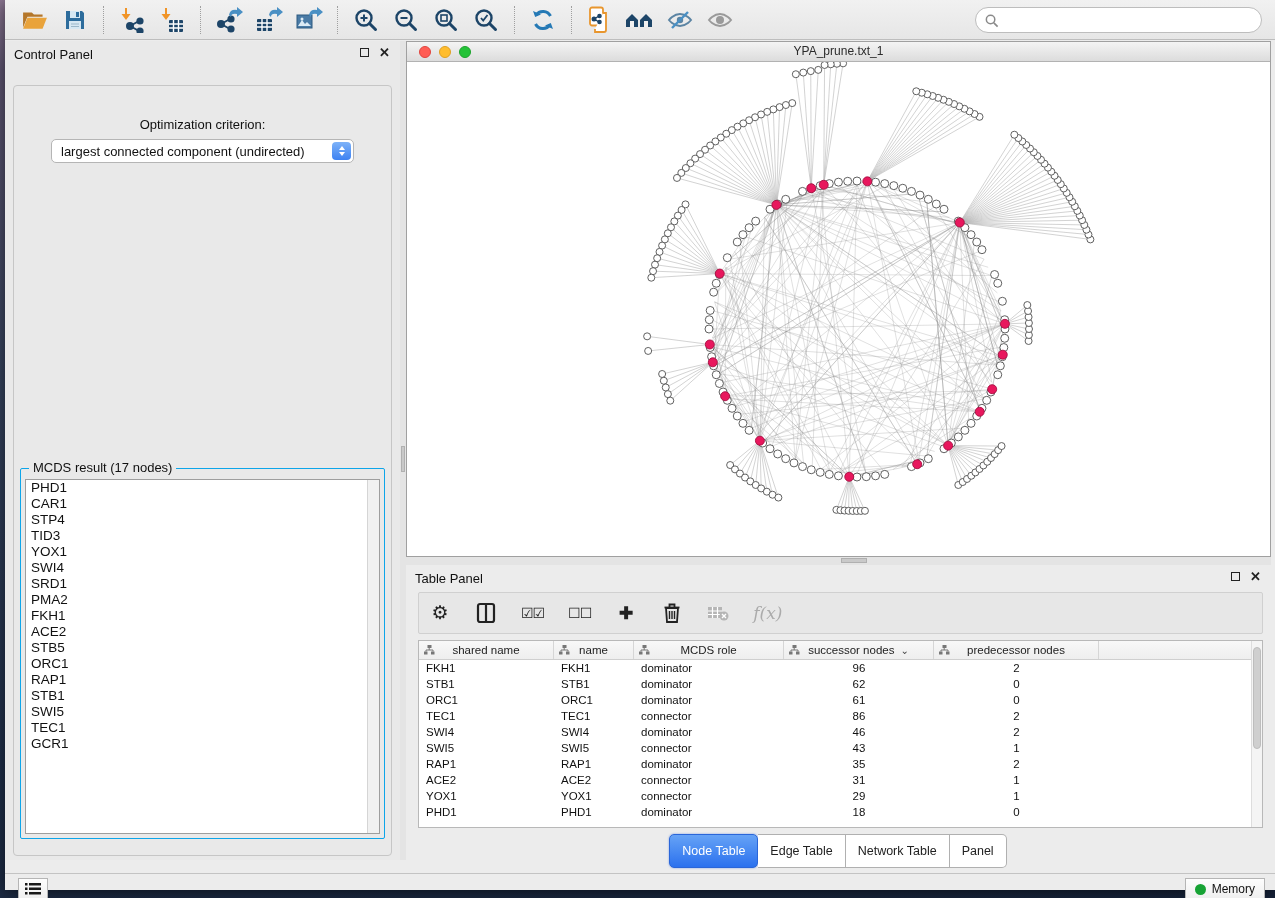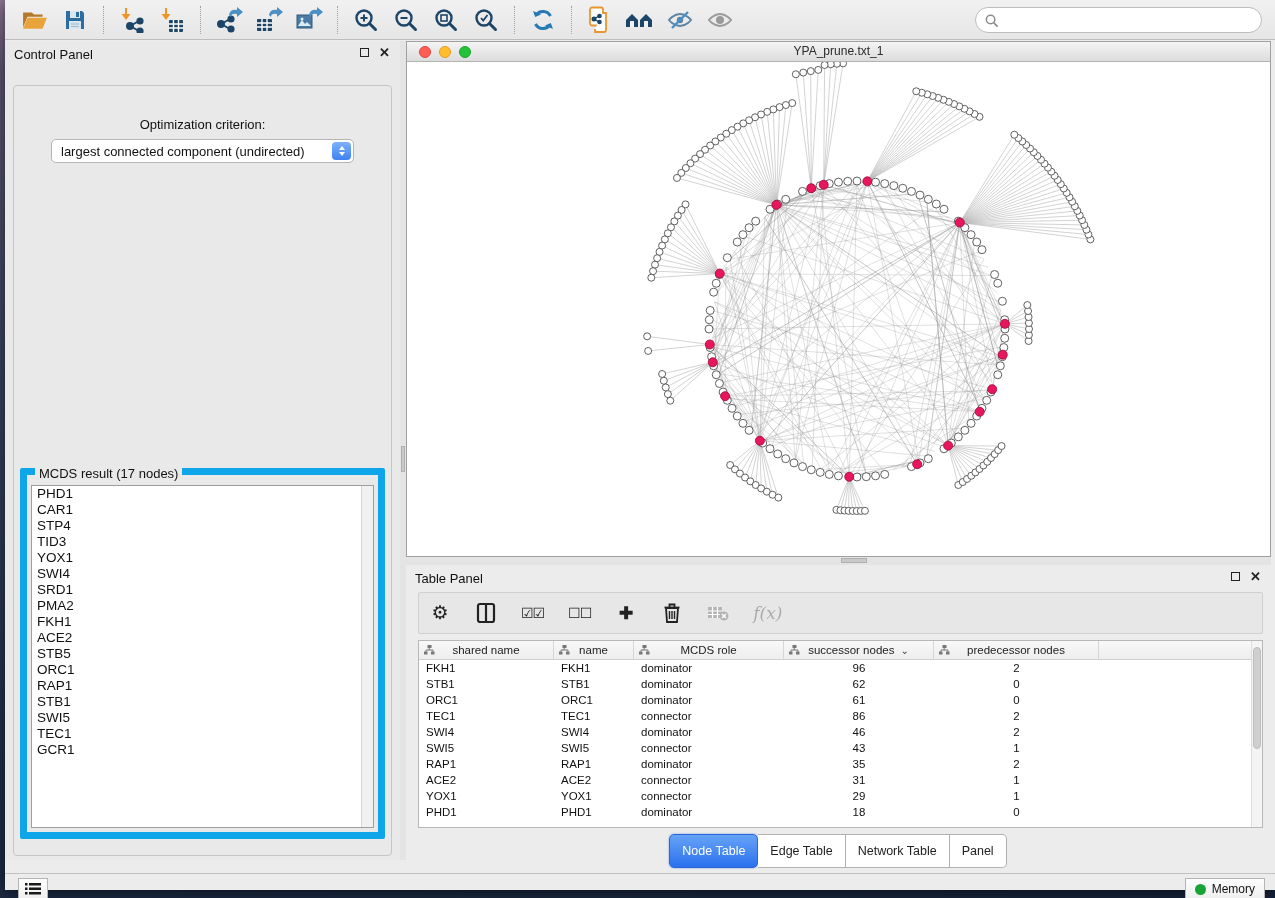--- a/index.html
+++ b/index.html
@@ -63,21 +63,21 @@
   .cc-up { width:0;height:0;border-left:3.5px solid transparent;border-right:3.5px solid transparent;border-bottom:4px solid #fff; }
   .cc-dn { width:0;height:0;border-left:3.5px solid transparent;border-right:3.5px solid transparent;border-top:4px solid #fff; }
   .btn-row { position:absolute; top:88px; width:100%; display:flex; justify-content:center; gap:13px; }
   .mac-btn {
     height:24px; padding:0 15px; font-size:13px; color:#111; font-family:"Liberation Sans",sans-serif;
     background:linear-gradient(#ffffff,#f0f0f0); border:1px solid #b5b5b5; border-radius:5px;
   }
   .mac-btn.focused { box-shadow:0 0 0 3px rgba(110,165,245,.6); border-color:#7aa6e8; }
   .group-box {
     position:absolute; left:6px; right:6px; top:382px; bottom:16px;
-    border:7px solid #0ea5e9; border-radius:2px;
+    border:1px solid #0ea5e9; border-radius:2px;
   }
   .group-legend {
     position:absolute; top:-9px; left:8px; background:#e9e9e9; padding:0 4px; font-size:13px; color:#111;
   }
   .result-list {
     position:absolute; left:4px; right:4px; top:10px; bottom:4px;
     background:#fff; border:1px solid #9e9e9e; overflow:hidden;
   }
   .result-scroll { position:absolute; right:0; top:0; bottom:0; width:12px; background:#f1f1f1; border-left:1px solid #d5d5d5; }
   .li { font-size:13.5px; color:#111; line-height:16px; padding-left:5px; }

